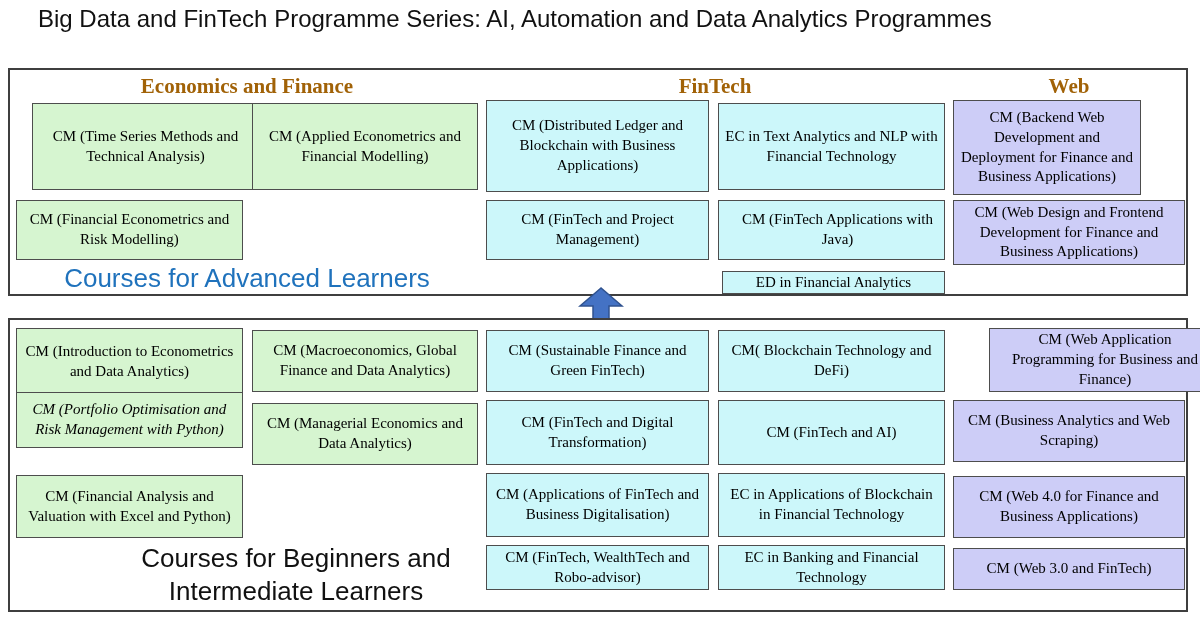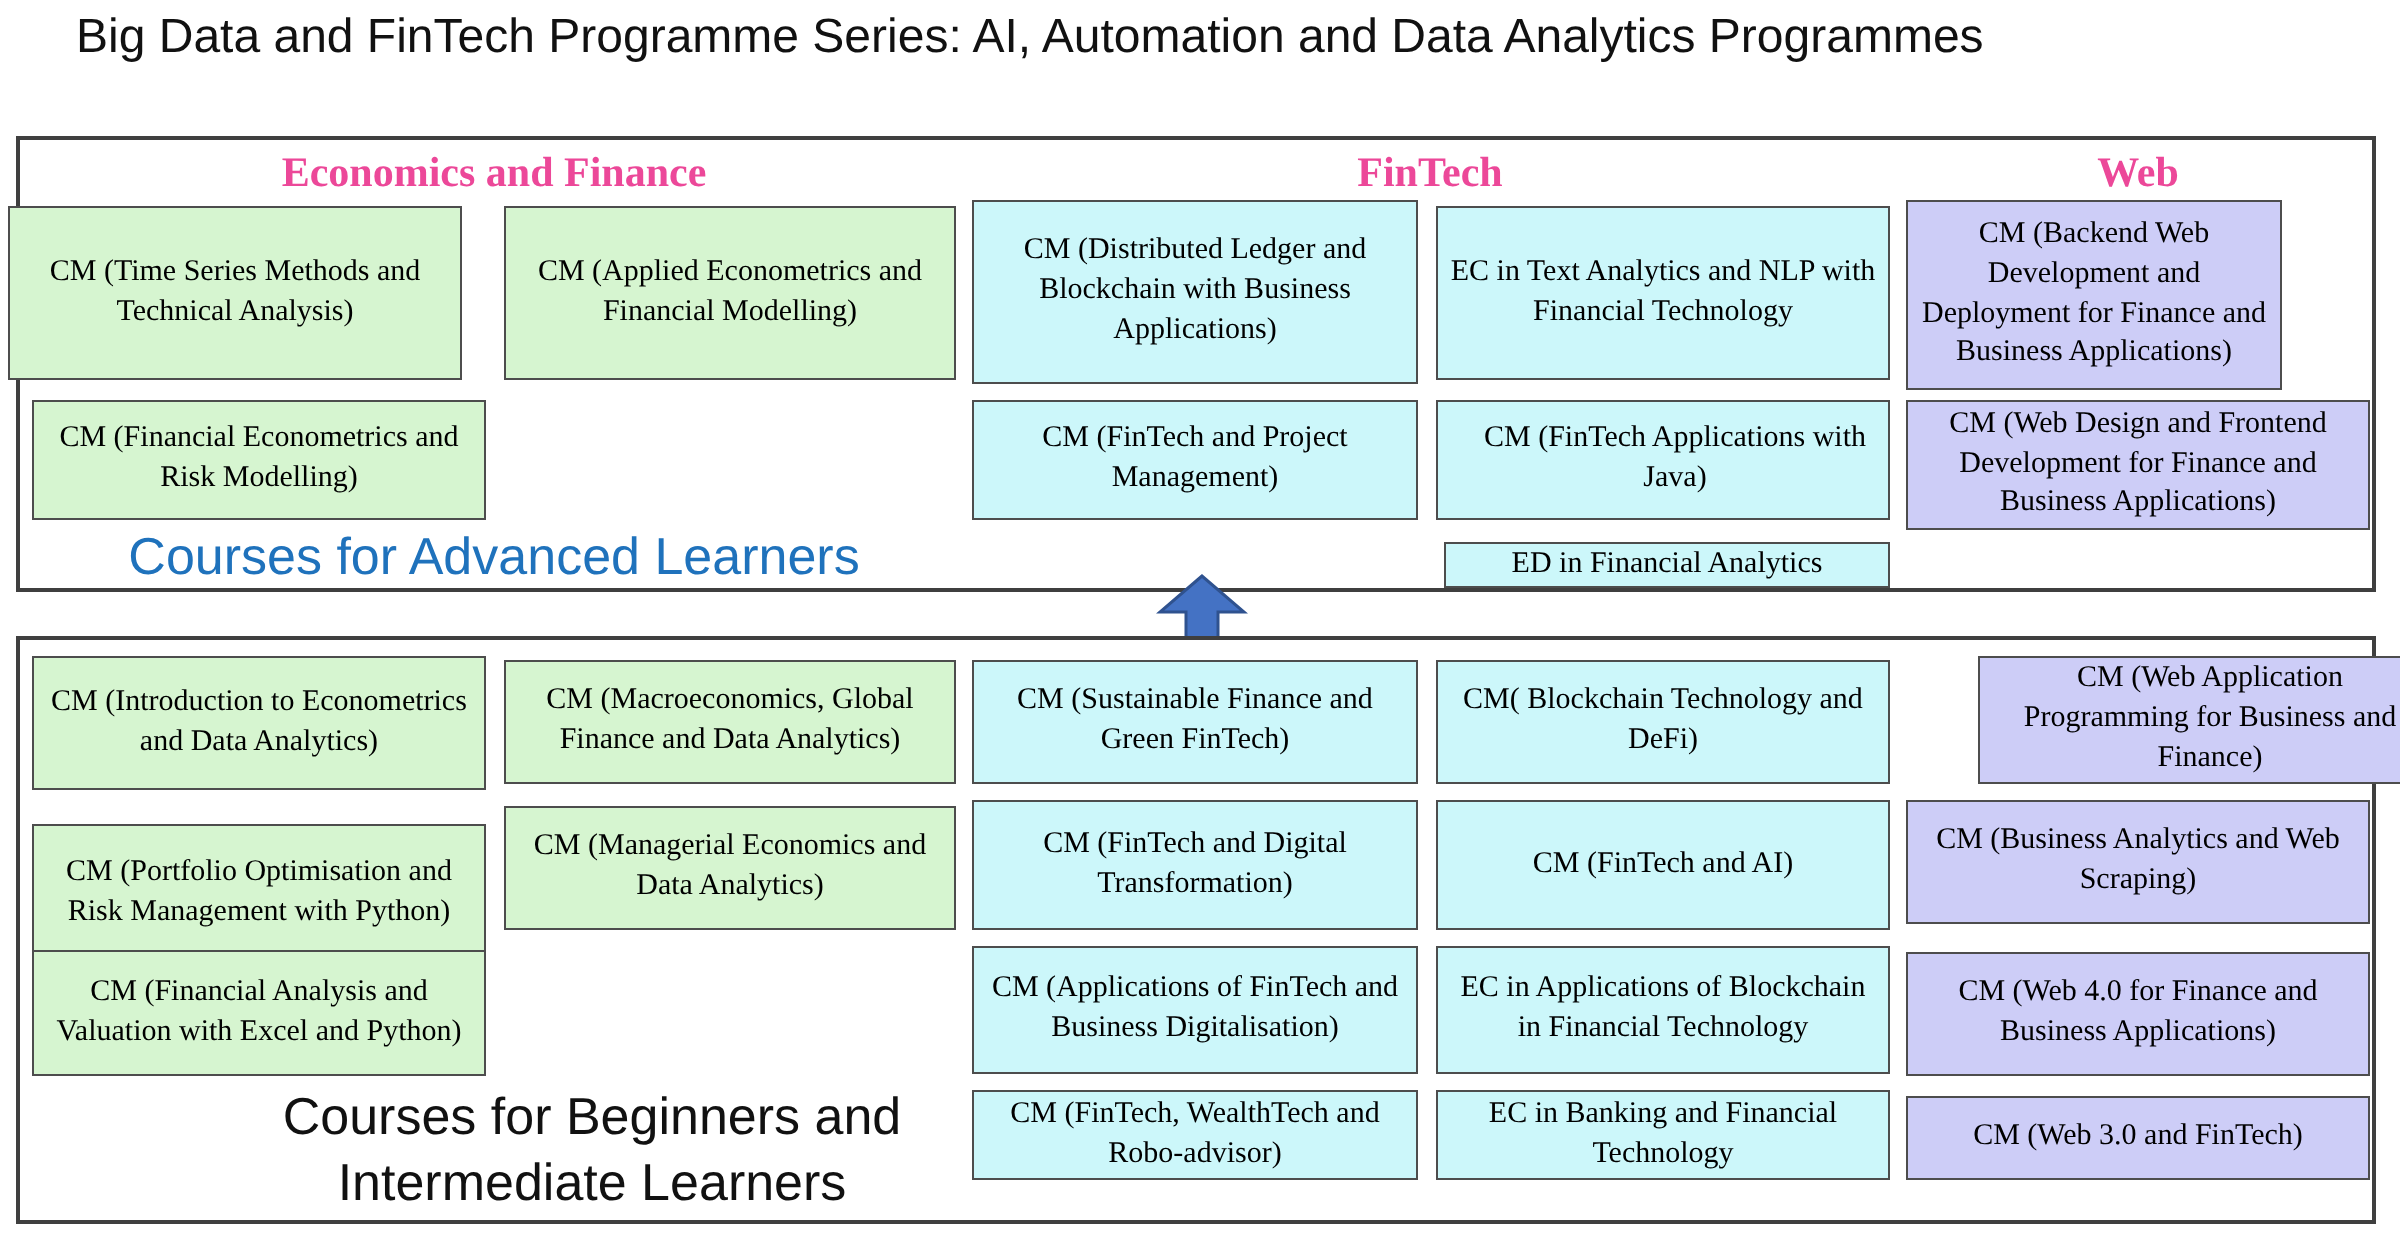--- a/index.html
+++ b/index.html
@@ -4,21 +4,21 @@
 <style>
   html,body{margin:0;padding:0;background:#ffffff;}
   #stage{position:relative;width:1200px;height:620px;background:#fff;overflow:hidden;
          font-family:"Liberation Serif",serif;}
   .title{position:absolute;left:38px;top:5px;width:1120px;
          font-family:"Liberation Sans",sans-serif;font-size:24px;color:#111;white-space:nowrap;}
   .panel{position:absolute;left:8px;width:1180px;border:2px solid #3f3f3f;background:#fff;box-sizing:border-box;}
   #panel-top{top:68px;height:228px;}
   #panel-bottom{top:318px;height:294px;}
   .col-header{position:absolute;font-family:"Liberation Serif",serif;font-weight:bold;
-              font-size:21px;color:#ec4899;text-align:center;}
+              font-size:21px;color:#a16207;text-align:center;}
   .box{position:absolute;box-sizing:border-box;border:1.5px solid #4d4d4d;
        display:flex;align-items:center;justify-content:center;text-align:center;
        font-size:15px;line-height:1.32;color:#000;padding:2px 6px;}
   .c-eco{background:var(--economics,#d6f5d0);}
   .c-fin{background:var(--fintech,#ccf7fa);}
   .c-web{background:var(--web,#cdcdf7);}
   .adv-label{position:absolute;left:16px;top:263px;width:462px;text-align:center;
              font-family:"Liberation Sans",sans-serif;font-size:26px;
              color:var(--advanced-label,#1f72bc);}
   .beg-label{position:absolute;left:116px;top:542px;width:360px;text-align:center;
@@ -31,21 +31,21 @@
 <div id="stage">
 
   <div class="title">Big Data and FinTech Programme Series: AI, Automation and Data Analytics Programmes</div>
 
   <div class="panel" id="panel-top"></div>
 
   <div class="col-header" style="left:16px;top:74px;width:462px;">Economics and Finance</div>
   <div class="col-header" style="left:486px;top:74px;width:458px;">FinTech</div>
   <div class="col-header" style="left:953px;top:74px;width:232px;">Web</div>
 
-  <div class="box c-eco" style="left:4px;top:103px;width:227px;height:87px;">CM (Time Series Methods and Technical Analysis)</div>
+  <div class="box c-eco" style="left:32px;top:103px;width:227px;height:87px;">CM (Time Series Methods and Technical Analysis)</div>
   <div class="box c-eco" style="left:252px;top:103px;width:226px;height:87px;">CM (Applied Econometrics and Financial Modelling)</div>
   <div class="box c-fin" style="left:486px;top:100px;width:223px;height:92px;">CM (Distributed Ledger and Blockchain with Business Applications)</div>
 
   <div class="box c-eco" style="left:16px;top:200px;width:227px;height:60px;">CM (Financial Econometrics and Risk Modelling)</div>
   <div class="box c-fin" style="left:718px;top:103px;width:227px;height:87px;">EC in Text Analytics and NLP with Financial Technology</div>
   <div class="box c-fin" style="left:486px;top:200px;width:223px;height:60px;">CM (FinTech and Project Management)</div>
   <div class="box c-fin" style="left:718px;top:200px;width:227px;height:60px;padding-left:18px;">CM (FinTech Applications with Java)</div>
   <div class="box c-fin" style="left:722px;top:271px;width:223px;height:23px;">ED in Financial Analytics</div>
 
   <div class="box c-web" style="left:953px;top:100px;width:188px;height:95px;">CM (Backend Web Development and Deployment for Finance and Business Applications)</div>
@@ -54,21 +54,21 @@
   <div class="adv-label">Courses for Advanced Learners</div>
 
   <svg class="arrow" width="46" height="42" viewBox="0 0 46 42">
     <polygon points="23,1 2,19 15,19 15,41 31,41 31,19 44,19" fill="var(--arrow,#4472c4)" stroke="var(--arrow-border,#2f528f)" stroke-width="1.5"></polygon>
   </svg>
 
   <div class="panel" id="panel-bottom"></div>
 
   <div class="box c-eco" style="left:16px;top:328px;width:227px;height:67px;">CM (Introduction to Econometrics and Data Analytics)</div>
   <div class="box c-eco" style="left:252px;top:330px;width:226px;height:62px;">CM (Macroeconomics, Global Finance and Data Analytics)</div>
-  <div class="box c-eco" style="left:16px;top:412px;width:227px;height:70px;">CM (Portfolio Optimisation and Risk Management with Python)</div>
+  <div class="box c-eco" style="left:16px;top:392px;width:227px;height:56px;font-style:italic;">CM (Portfolio Optimisation and Risk Management with Python)</div>
   <div class="box c-eco" style="left:252px;top:403px;width:226px;height:62px;">CM (Managerial Economics and Data Analytics)</div>
   <div class="box c-eco" style="left:16px;top:475px;width:227px;height:63px;">CM (Financial Analysis and Valuation with Excel and Python)</div>
 
   <div class="box c-fin" style="left:486px;top:330px;width:223px;height:62px;">CM (Sustainable Finance and Green FinTech)</div>
   <div class="box c-fin" style="left:718px;top:330px;width:227px;height:62px;">CM( Blockchain Technology and DeFi)</div>
   <div class="box c-fin" style="left:486px;top:400px;width:223px;height:65px;">CM (FinTech and Digital Transformation)</div>
   <div class="box c-fin" style="left:718px;top:400px;width:227px;height:65px;">CM (FinTech and AI)</div>
   <div class="box c-fin" style="left:486px;top:473px;width:223px;height:64px;">CM (Applications of FinTech and Business Digitalisation)</div>
   <div class="box c-fin" style="left:718px;top:473px;width:227px;height:64px;">EC in Applications of Blockchain in Financial Technology</div>
   <div class="box c-fin" style="left:486px;top:545px;width:223px;height:45px;">CM (FinTech, WealthTech and Robo-advisor)</div>

